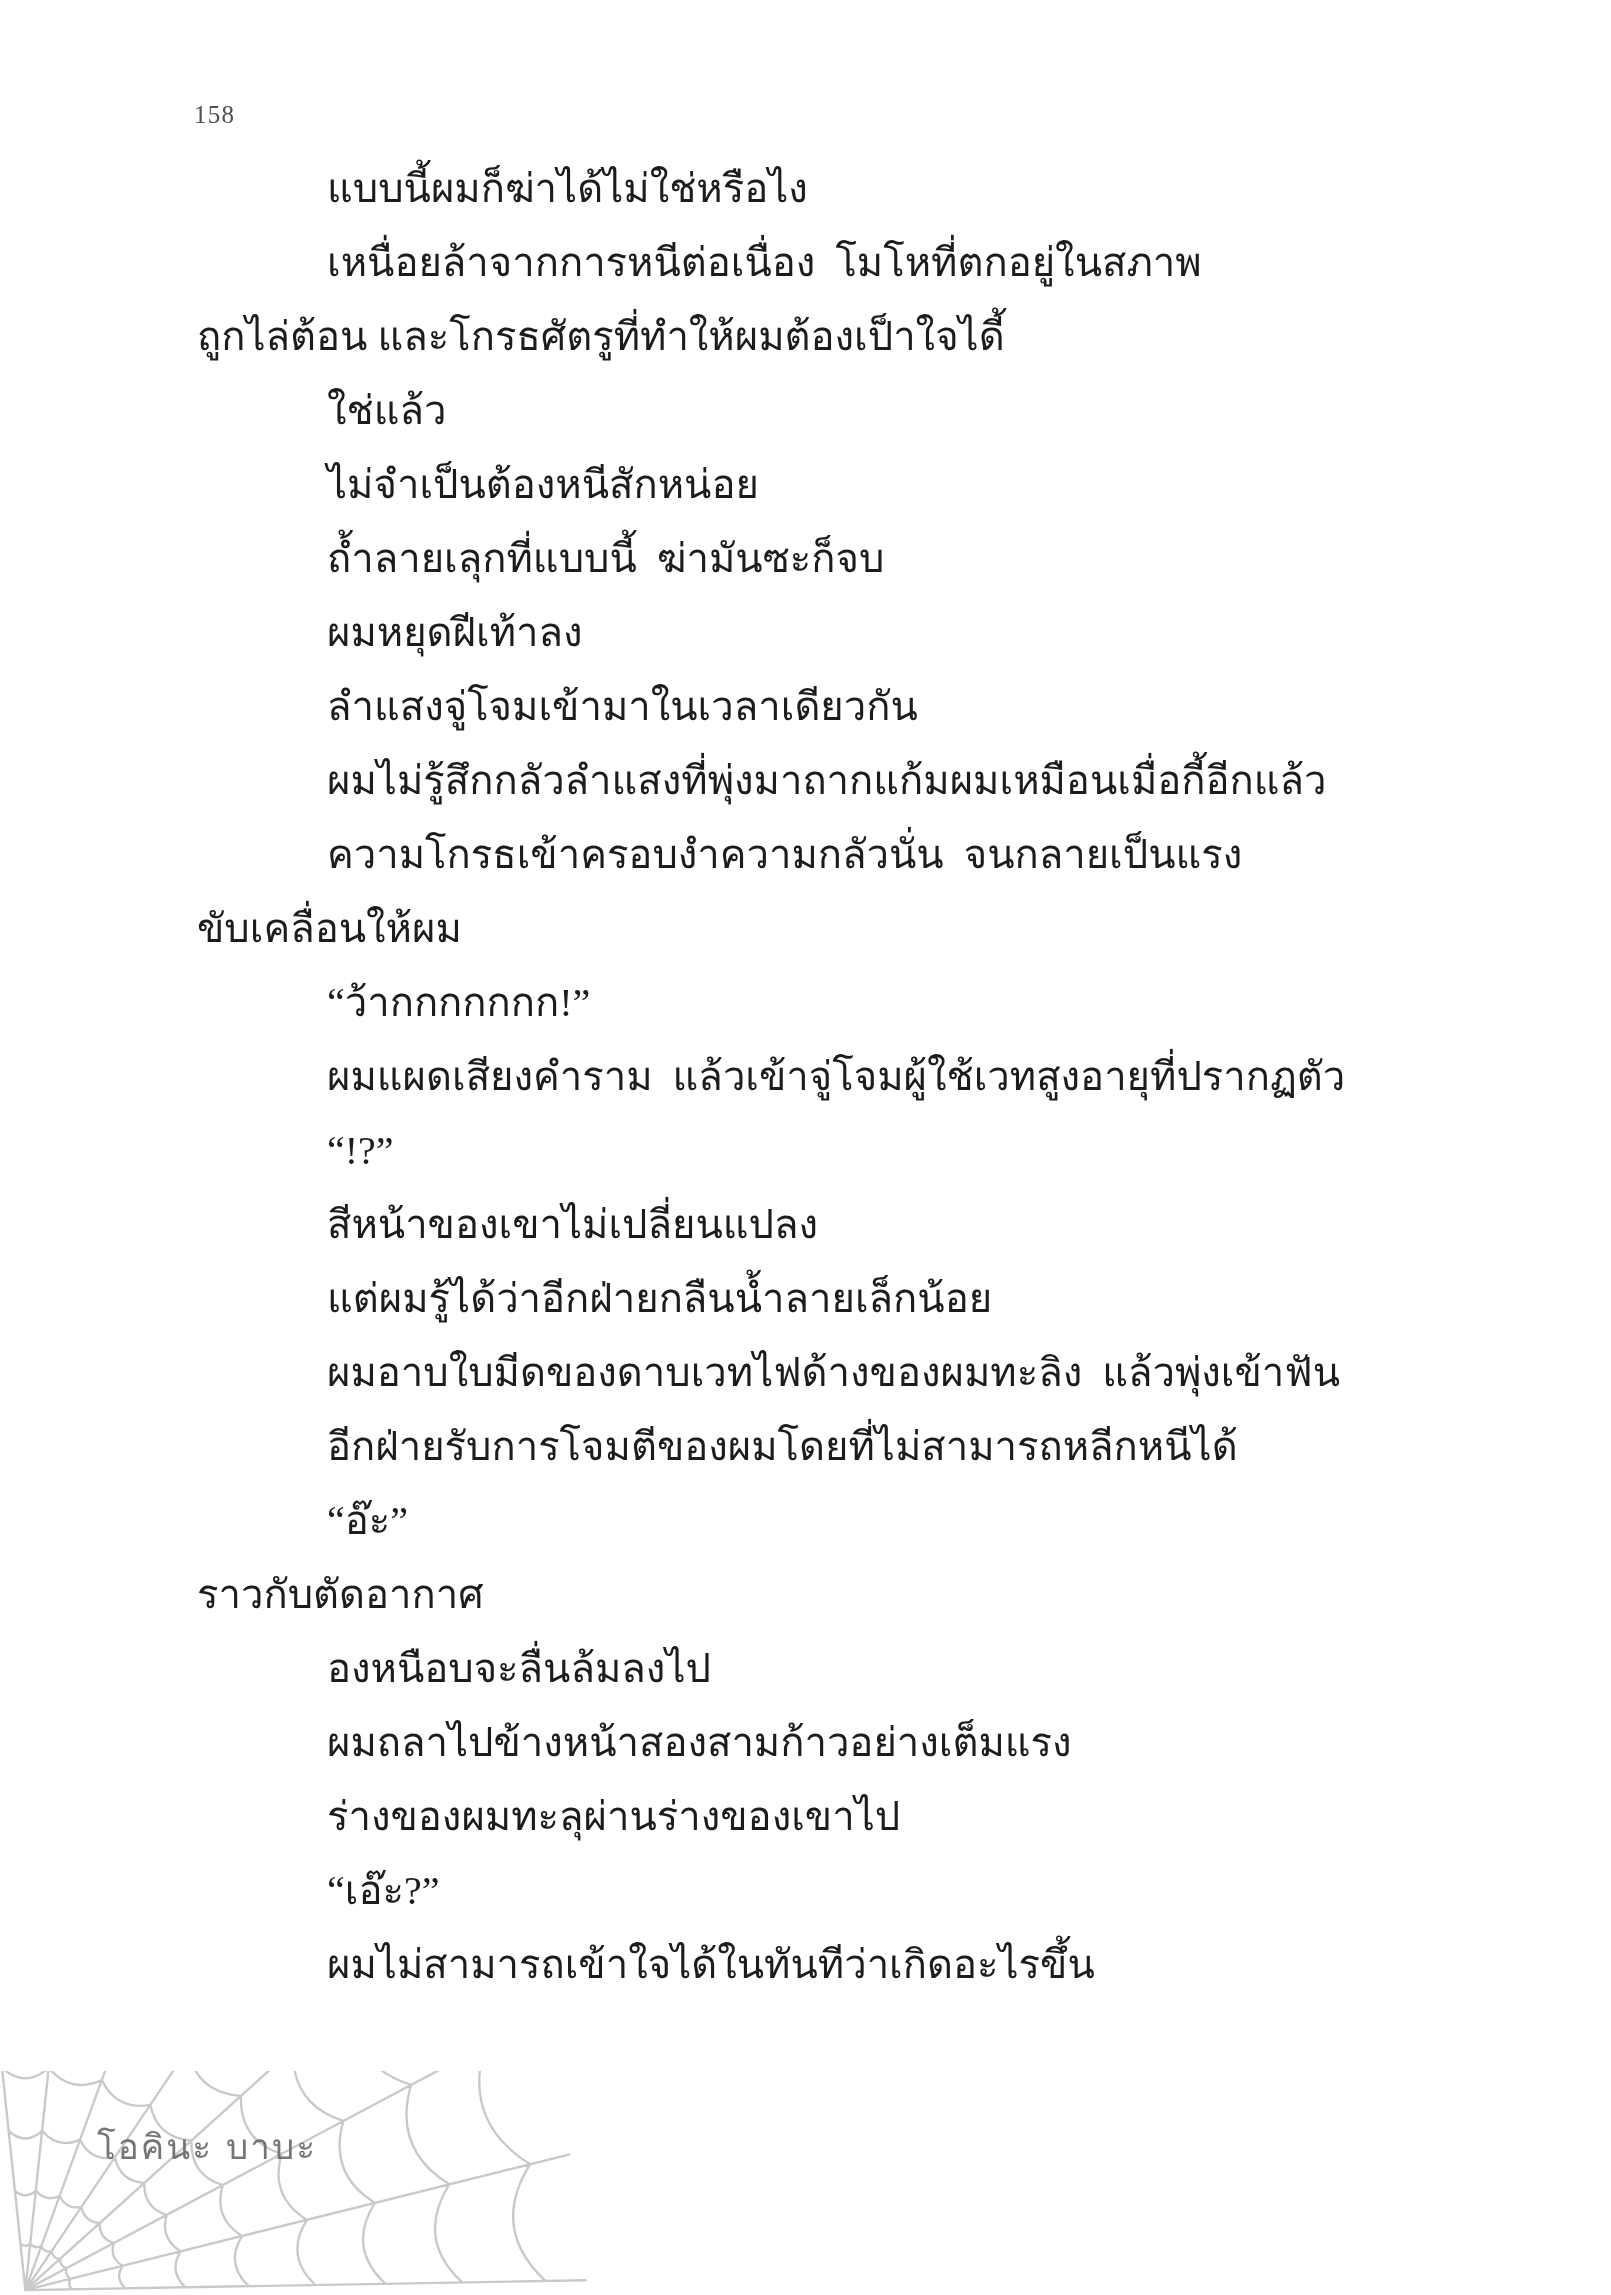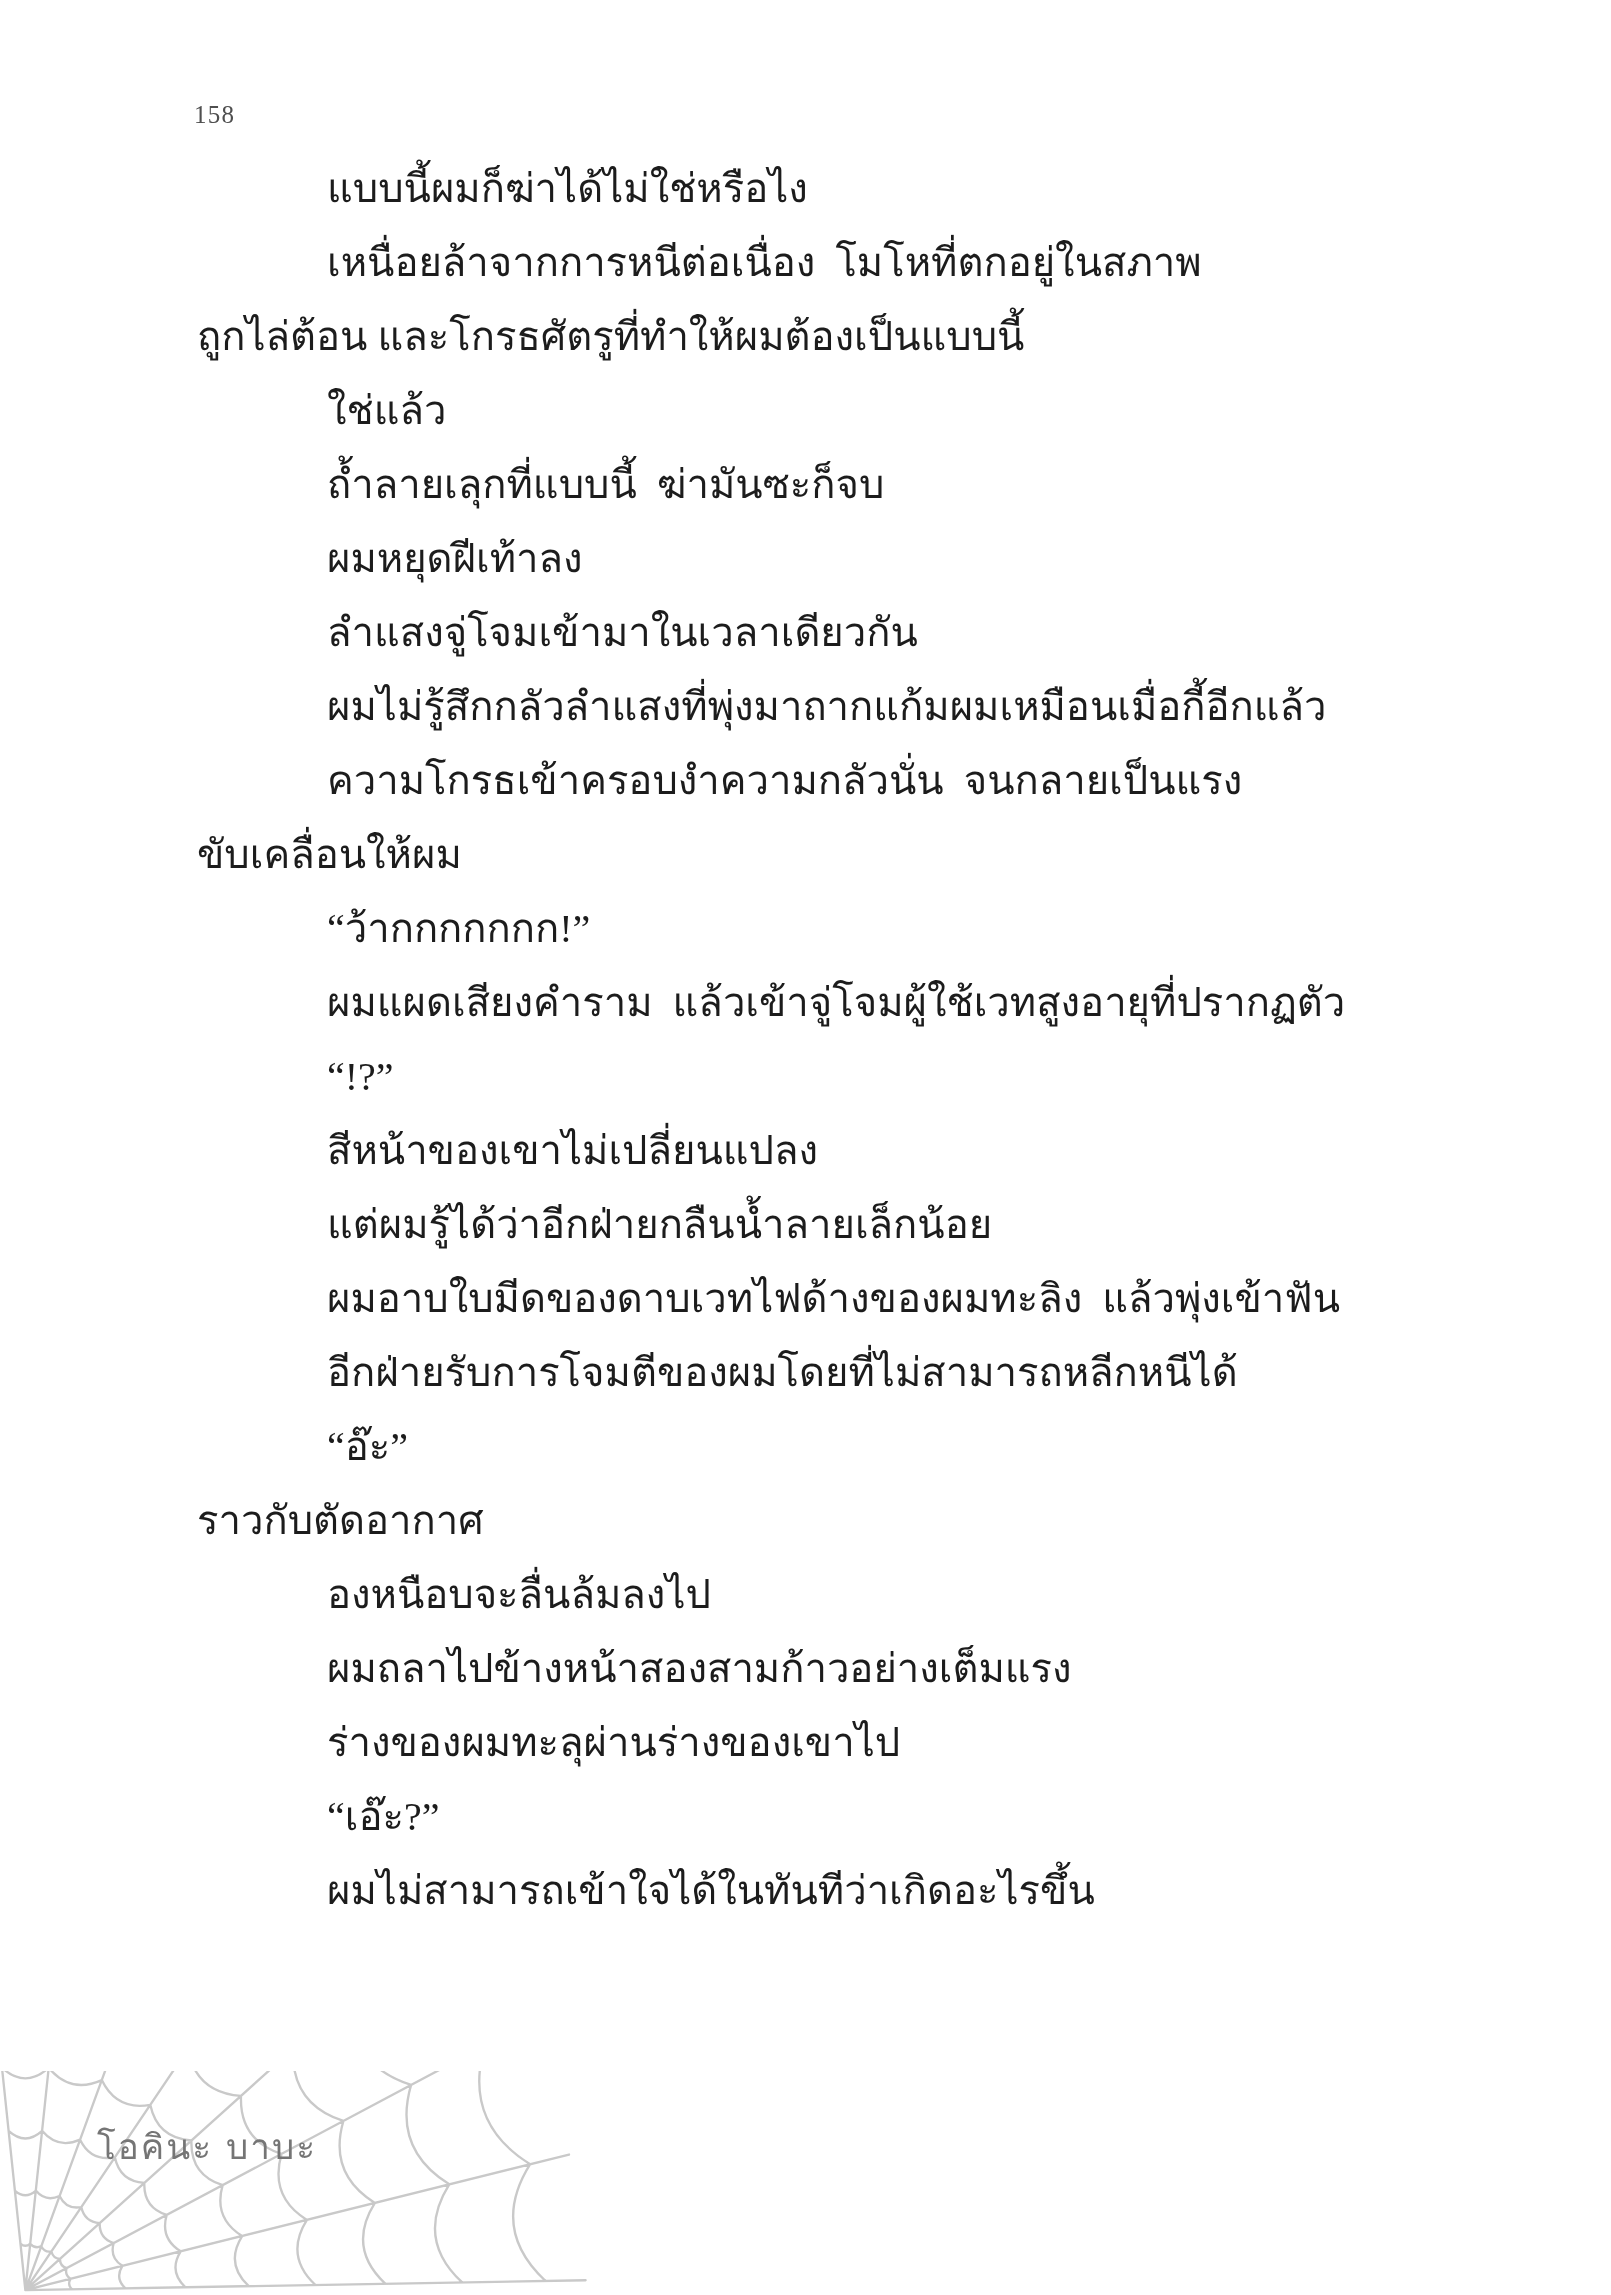--- a/index.html
+++ b/index.html
@@ -65,22 +65,23 @@
   }
 </style>
 </head>
 <body>
 
 <div class="page-number">158</div>
 
 <div class="text-block">
     <div class="text-line indent">แบบนี้ผมก็ฆ่าได้ไม่ใช่หรือไง</div>
     <div class="text-line indent">เหนื่อยล้าจากการหนีต่อเนื่อง  โมโหที่ตกอยู่ในสภาพ</div>
-    <div class="text-line">ถูกไล่ต้อน และโกรธศัตรูที่ทำให้ผมต้องเป็นแบบนี้</div>
+    <div class="text-line">ถูกไล่ต้อน และโกรธศัตรูที่ทำให้ผมต้องเป็าใจไดี้</div>
     <div class="text-line indent">ใช่แล้ว</div>
+    <div class="text-line indent">ไม่จำเป็นต้องหนีสักหน่อย</div>
     <div class="text-line indent">ถ้ำลายเลุกที่แบบนี้  ฆ่ามันซะก็จบ</div>
     <div class="text-line indent">ผมหยุดฝีเท้าลง</div>
     <div class="text-line indent">ลำแสงจู่โจมเข้ามาในเวลาเดียวกัน</div>
     <div class="text-line indent">ผมไม่รู้สึกกลัวลำแสงที่พุ่งมาถากแก้มผมเหมือนเมื่อกี้อีกแล้ว</div>
     <div class="text-line indent">ความโกรธเข้าครอบงำความกลัวนั่น  จนกลายเป็นแรง</div>
     <div class="text-line">ขับเคลื่อนให้ผม</div>
     <div class="text-line indent">“ว้ากกกกกกก!”</div>
     <div class="text-line indent">ผมแผดเสียงคำราม  แล้วเข้าจู่โจมผู้ใช้เวทสูงอายุที่ปรากฏตัว</div>
     <div class="text-line indent">“!?”</div>
     <div class="text-line indent">สีหน้าของเขาไม่เปลี่ยนแปลง</div>

